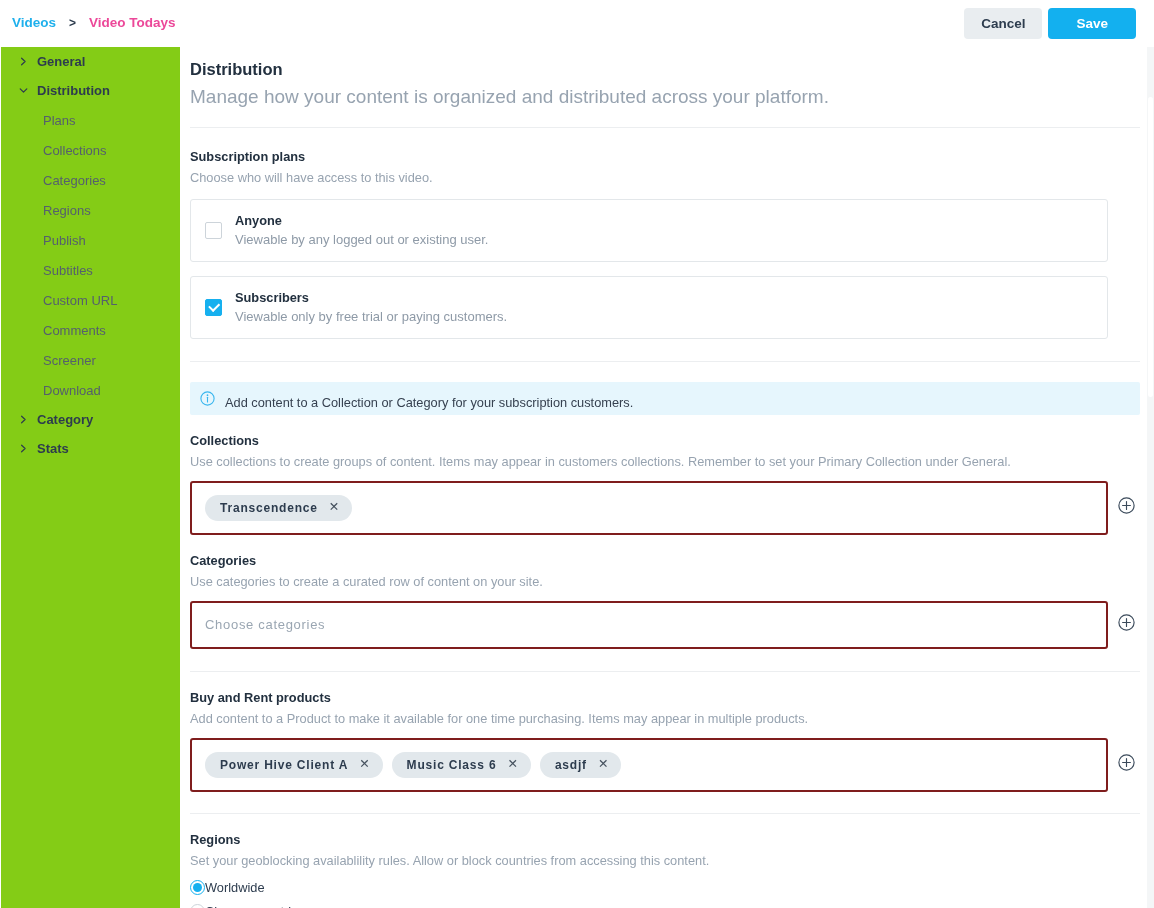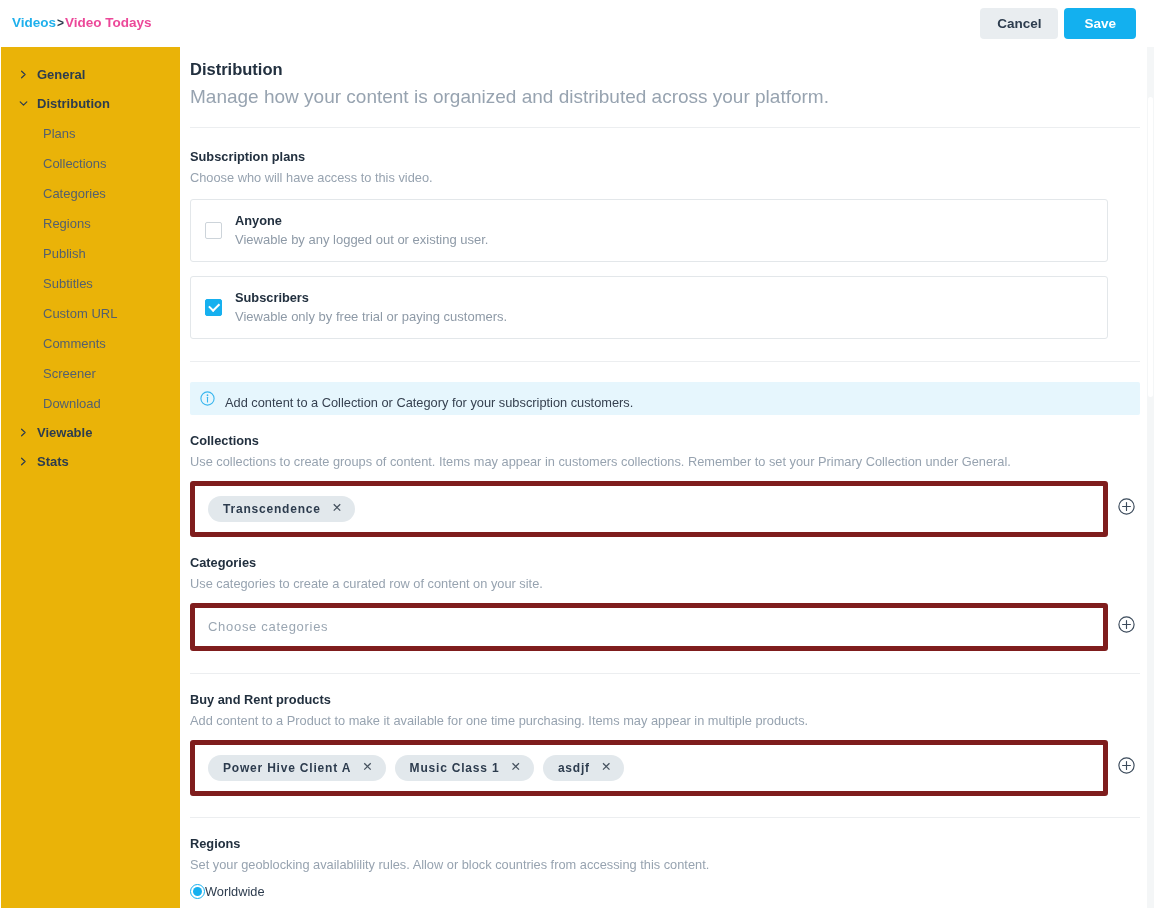--- a/index.html
+++ b/index.html
@@ -15,46 +15,45 @@
 
   .app { position: relative; width: 1154px; height: 908px; background: #fff; }
 
   
   .topbar {
     position: absolute; top: 0; left: 0; width: 1154px; height: 47px;
     background: #ffffff; display: flex; align-items: center;
   }
   .breadcrumb {
     position: absolute; left: 12px; top: 15px;
-    display: flex; align-items: center; gap: 1px;
+    display: flex; align-items: center; gap: 13px;
     font-size: 13.5px; font-weight: bold;
   }
   .crumb-link { color: #1fb0ec; cursor: pointer; }
   .crumb-sep  { color: #2d3c4e; font-weight: bold; font-size: 12px; }
   .crumb-cur  { color: #ec4899; }
 
   .topbar-actions {
     position: absolute; right: 18px; top: 8px;
     display: flex; align-items: center; gap: 6px;
   }
   .btn {
     border: none; border-radius: 4px; cursor: pointer;
     font-family: "Liberation Sans", sans-serif;
     font-size: 13.5px; font-weight: bold;
     height: 31px; padding: 0 17px; line-height: 31px;
   }
   .btn-cancel { background: #e9edf0; color: #2d3c4e; }
-  .btn-save   { background: #13b0ef; color: #ffffff; padding: 0 20px; }
+  .btn-save   { background: #13b0ef; color: #ffffff; padding: 0 28px; }
 
   
   .sidebar {
     position: absolute; left: 1px; top: 47px;
     width: 179px; height: 861px;
-    background: #eab308;
-    padding-top: 13px;
+    background: #84cc16;
   }
   .nav-group {
     display: flex; align-items: center; gap: 9px;
     padding: 7px 0 7px 18px;
     font-size: 13px; font-weight: bold; color: #2d3c4e;
     cursor: pointer;
   }
   .chev {
     width: 9px; height: 9px; flex: none;
     display: inline-block; position: relative;
@@ -124,21 +123,21 @@
     background: #e6f6fd; border-radius: 2px;
     display: flex; align-items: center; gap: 10px; padding-left: 10px;
   }
   .info-icon { width: 15px; height: 15px; flex: none; }
   .infobar-text { font-size: 12.8px; color: #364150; margin-top: 8px; }
 
   
   .fieldrow { display: flex; align-items: center; gap: 0; margin-top: 12px; }
   .tagbox {
     width: 918px; min-height: 54px;
-    border: 5px solid #7f1d1d; border-radius: 3px;
+    border: 2px solid #7f1d1d; border-radius: 3px;
     display: flex; align-items: center; flex-wrap: wrap; gap: 9px;
     padding: 10px 13px; background: #fff;
   }
   .tagbox.empty { min-height: 48px; }
   .chip {
     display: inline-flex; align-items: center; gap: 11px;
     background: #e2e8ec; border-radius: 14px;
     padding: 6px 13px 6px 15px; cursor: default;
   }
   .chip-label {
@@ -229,21 +228,21 @@
     <div class="nav-item">Comments</div>
     <div class="nav-item">Screener</div>
     <div class="nav-item">Download</div>
 
     <div class="nav-group">
       <span class="chev">
         <svg width="9" height="9" viewBox="0 0 9 9">
             <path d="M2.6 1.2 L6.1 4.5 L2.6 7.8" fill="none" stroke="#2d3c4e" stroke-width="1.2" stroke-linecap="round" stroke-linejoin="round"></path>
           </svg>
       </span>
-      <span>Viewable</span>
+      <span>Category</span>
     </div>
 
     <div class="nav-group">
       <span class="chev">
         <svg width="9" height="9" viewBox="0 0 9 9">
             <path d="M2.6 1.2 L6.1 4.5 L2.6 7.8" fill="none" stroke="#2d3c4e" stroke-width="1.2" stroke-linecap="round" stroke-linejoin="round"></path>
           </svg>
       </span>
       <span>Stats</span>
     </div>
@@ -328,21 +327,21 @@
 
       <div class="sec-title" style="margin-top:18px;">Buy and Rent products</div>
       <div class="sec-sub">Add content to a Product to make it available for one time purchasing. Items may appear in multiple products.</div>
       <div class="fieldrow">
         <div class="tagbox">
           <span class="chip">
             <span class="chip-label">Power Hive Client A</span>
             <span class="chip-x">✕</span>
           </span>
           <span class="chip">
-            <span class="chip-label">Music Class 1</span>
+            <span class="chip-label">Music Class 6</span>
             <span class="chip-x">✕</span>
           </span>
           <span class="chip">
             <span class="chip-label">asdjf</span>
             <span class="chip-x">✕</span>
           </span>
         </div>
         <span class="addbtn">
           <span>
             <svg width="17" height="17" viewBox="0 0 17 17">

